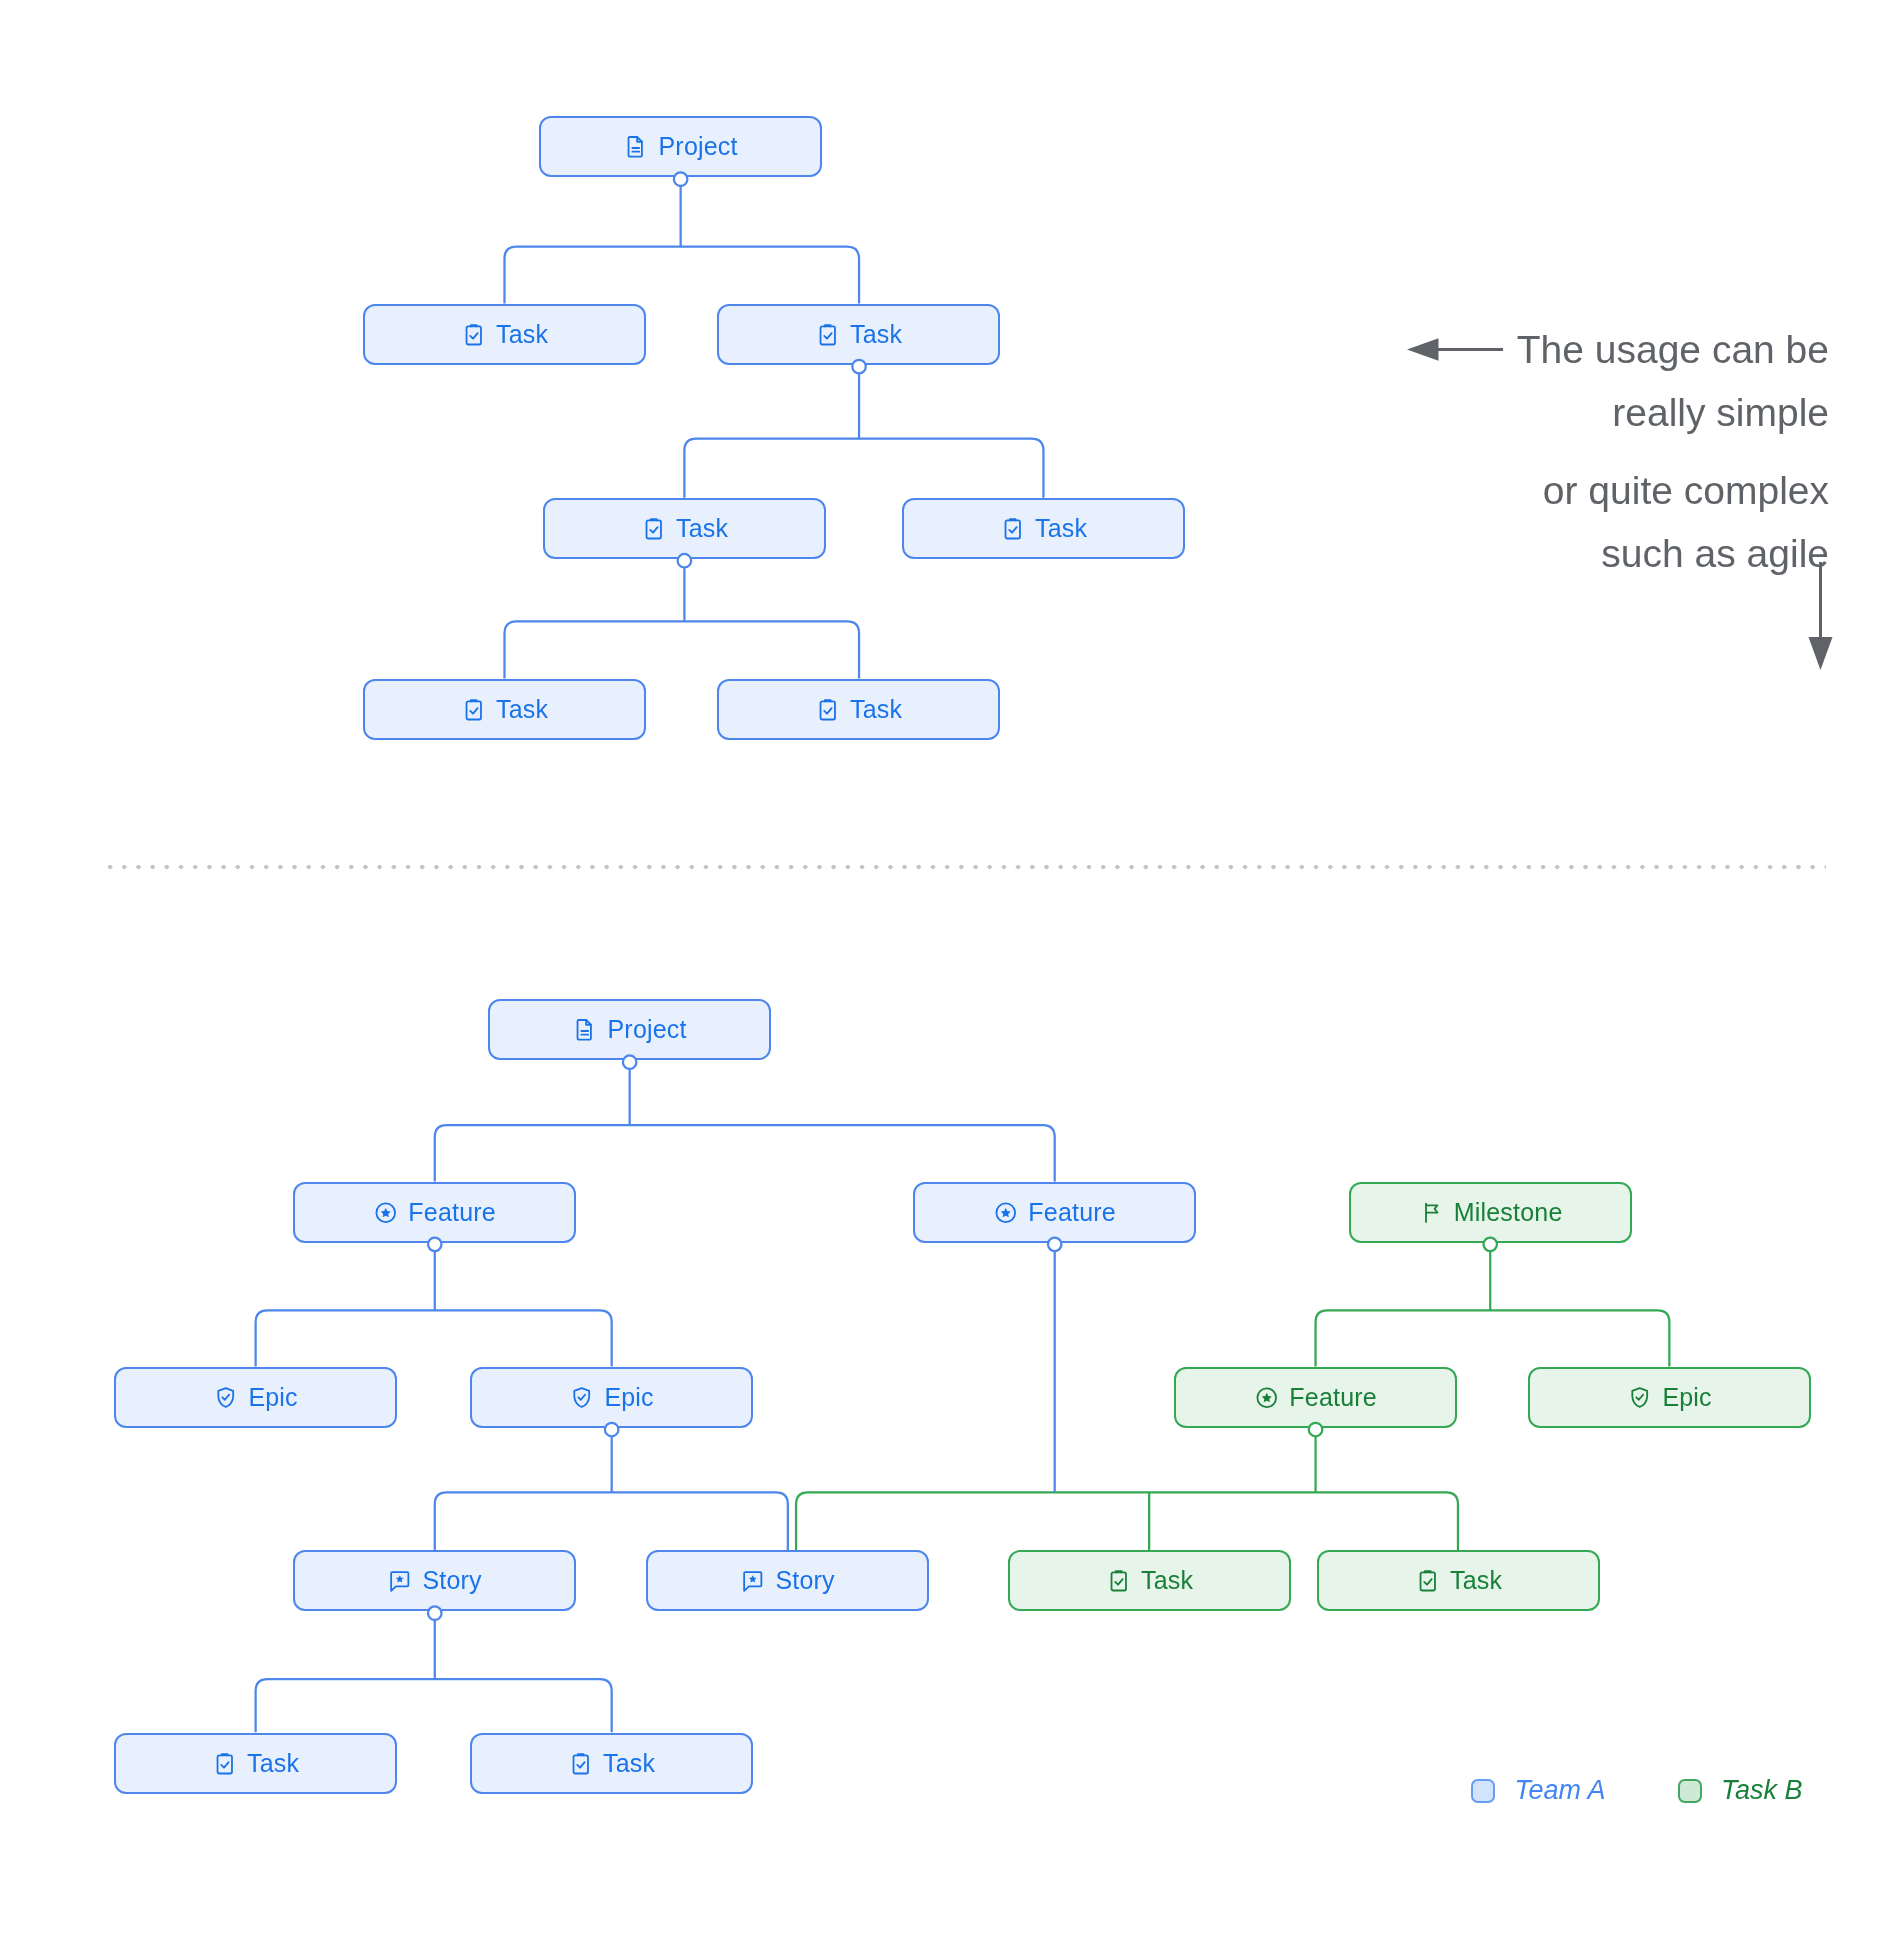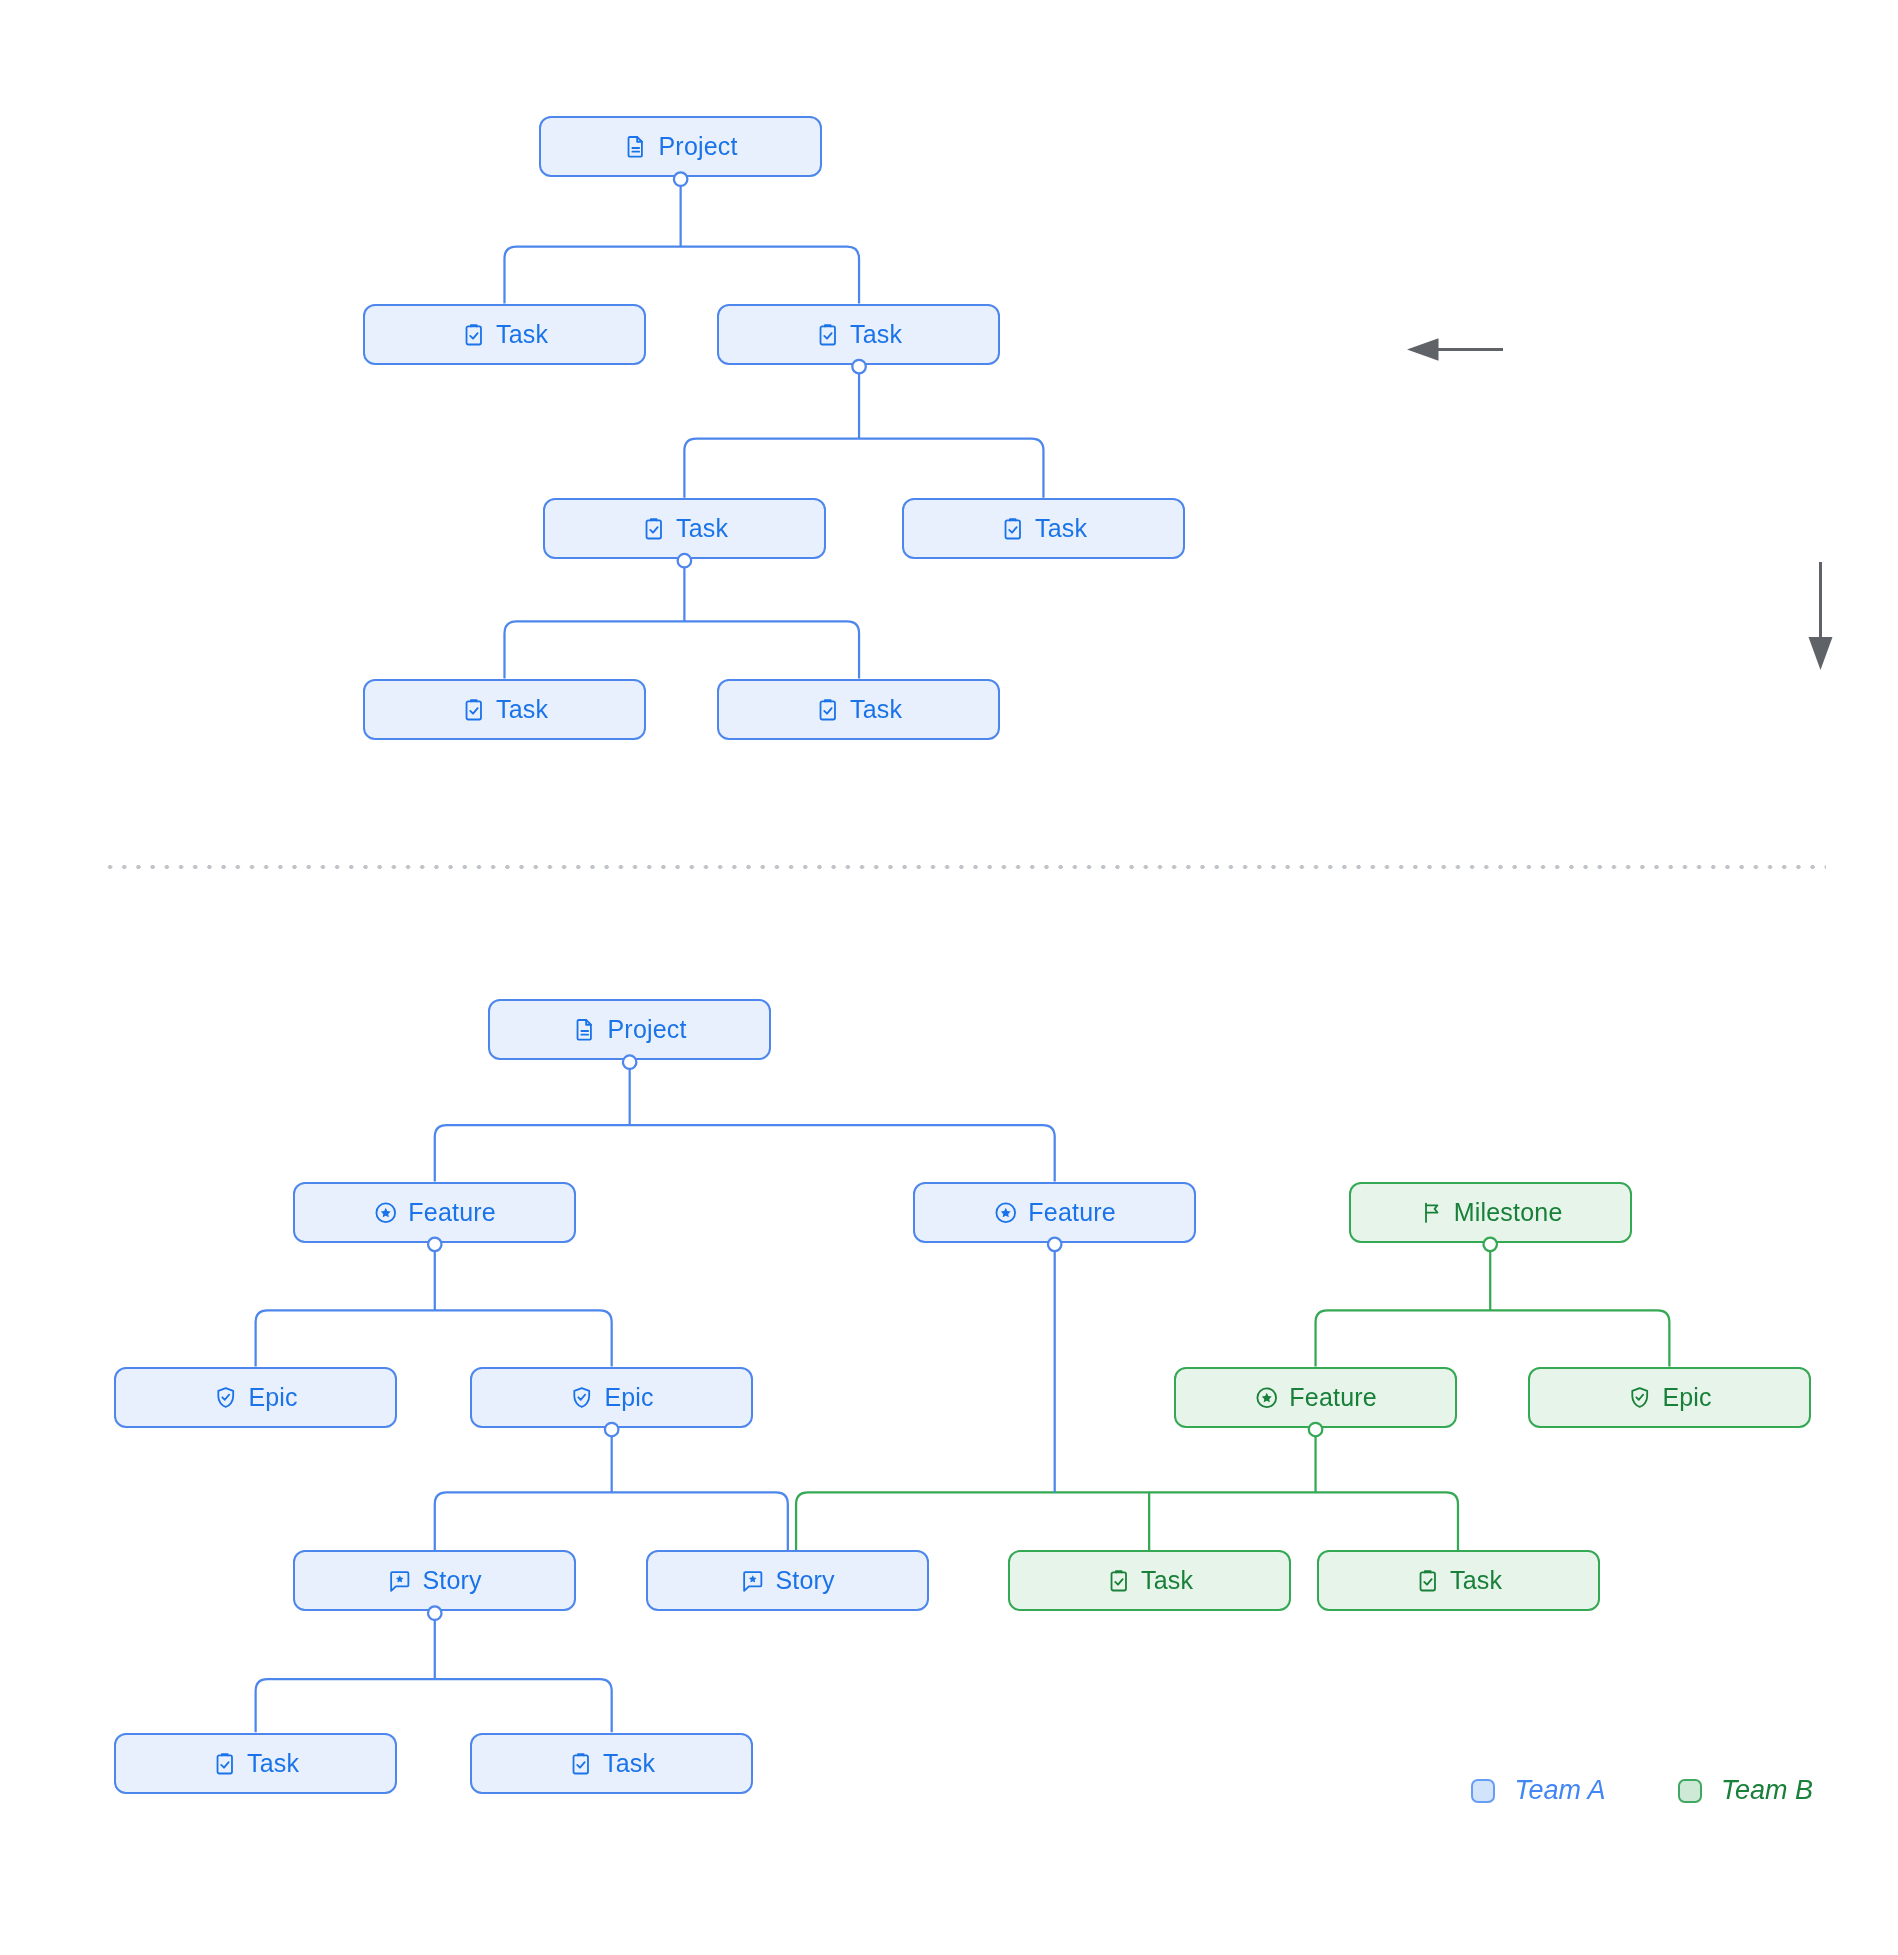--- a/index.html
+++ b/index.html
@@ -266,33 +266,43 @@
       <circle cx="1755" cy="1907" r="9" class="conn-circle stroke-B"></circle>
       <circle cx="580" cy="2152" r="9" class="conn-circle stroke-A"></circle>
       <circle cx="1407" cy="1660" r="9" class="conn-circle stroke-A"></circle>
     </svg>
 
   <svg class="arrow" style="left:1404px;top:333px;" width="102" height="33" viewBox="0 0 136 44">
     <line x1="40" y1="22" x2="132" y2="22"></line>
     <polygon points="4,22 46,7 46,37"></polygon>
   </svg>
 
+  <div class="annotation">
+    <p>
+      <span>The usage can be</span><br>
+      <span>really simple</span>
+    </p>
+    <p>
+      <span>or quite complex</span><br>
+      <span>such as agile</span>
+    </p>
+  </div>
 
   <svg class="arrow" style="left:1801px;top:559px;" width="39" height="114" viewBox="0 0 52 152">
     <line x1="26" y1="4" x2="26" y2="108"></line>
     <polygon points="26,148 10,104 42,104"></polygon>
   </svg>
 
   <div class="divider"></div>
 
   <div class="legend">
     <div class="legend-item">
       <span class="swatch swatch-A"></span>
       <span class="legend-label legend-label-A">Team A</span>
     </div>
     <div class="legend-item">
       <span class="swatch swatch-B"></span>
-      <span class="legend-label legend-label-B">Team B</span>
+      <span class="legend-label legend-label-B">Task B</span>
     </div>
   </div>
 
 </div>
 
 
 </body></html>

